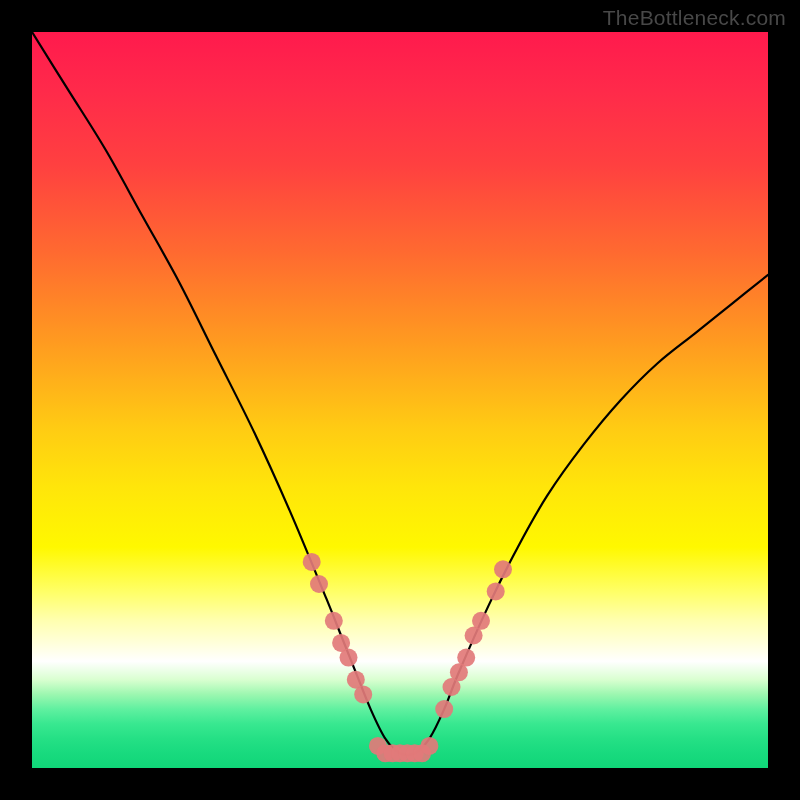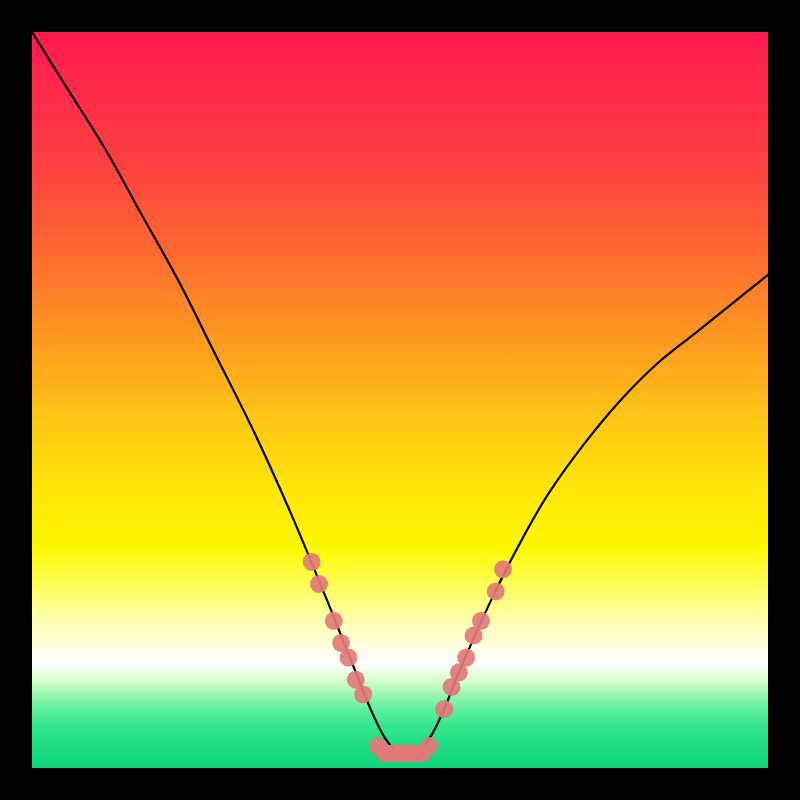--- a/index.html
+++ b/index.html
@@ -62,20 +62,21 @@
     top: 0;
     width: 736px;
     height: 736px;
     overflow: visible;
   }
 </style>
 </head>
 <body>
 
 <div class="frame">
+  <div class="watermark">TheBottleneck.com</div>
   <div class="plot">
     <svg class="curve" viewBox="0 0 736 736">
       <path id="curve-path" fill="none" stroke="#000" stroke-width="2.2" stroke-linecap="round" d="M 0.0 0.0 C 6.1 9.8, 24.5 39.3, 36.8 58.9 C 49.1 78.5, 61.3 96.9, 73.6 117.8 C 85.9 138.6, 98.1 161.9, 110.4 184.0 C 122.7 206.1, 134.9 226.9, 147.2 250.2 C 159.5 273.5, 171.7 299.3, 184.0 323.8 C 196.3 348.4, 208.5 371.7, 220.8 397.4 C 233.1 423.2, 245.3 450.2, 257.6 478.4 C 269.9 506.6, 285.8 545.9, 294.4 566.7 C 303.0 587.6, 304.2 591.3, 309.1 603.5 C 314.0 615.8, 318.9 628.1, 323.8 640.3 C 328.7 652.6, 333.7 666.1, 338.6 677.1 C 343.5 688.2, 348.4 699.2, 353.3 706.6 C 358.2 713.9, 363.1 718.8, 368.0 721.3 C 372.9 723.7, 377.8 723.7, 382.7 721.3 C 387.6 718.8, 392.5 713.9, 397.4 706.6 C 402.3 699.2, 407.3 688.2, 412.2 677.1 C 417.1 666.1, 419.5 657.5, 426.9 640.3 C 434.2 623.1, 446.5 594.9, 456.3 574.1 C 466.1 553.2, 475.9 533.6, 485.8 515.2 C 495.6 496.8, 504.2 480.9, 515.2 463.7 C 526.2 446.5, 539.7 428.1, 552.0 412.2 C 564.3 396.2, 576.5 381.5, 588.8 368.0 C 601.1 354.5, 613.3 342.2, 625.6 331.2 C 637.9 320.2, 650.1 311.6, 662.4 301.8 C 674.7 291.9, 686.9 282.1, 699.2 272.3 C 711.5 262.5, 729.9 247.8, 736.0 242.9"></path>
       <g id="markers">
           <circle cx="279.7" cy="529.9" r="9" fill="#e27a7a" fill-opacity="0.92"></circle>
           <circle cx="287.0" cy="552.0" r="9" fill="#e27a7a" fill-opacity="0.92"></circle>
           <circle cx="301.8" cy="588.8" r="9" fill="#e27a7a" fill-opacity="0.92"></circle>
           <circle cx="309.1" cy="610.9" r="9" fill="#e27a7a" fill-opacity="0.92"></circle>
           <circle cx="316.5" cy="625.6" r="9" fill="#e27a7a" fill-opacity="0.92"></circle>
           <circle cx="323.8" cy="647.7" r="9" fill="#e27a7a" fill-opacity="0.92"></circle>

